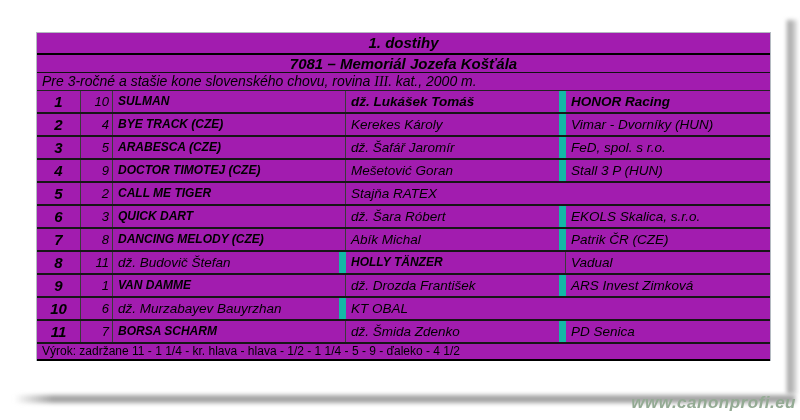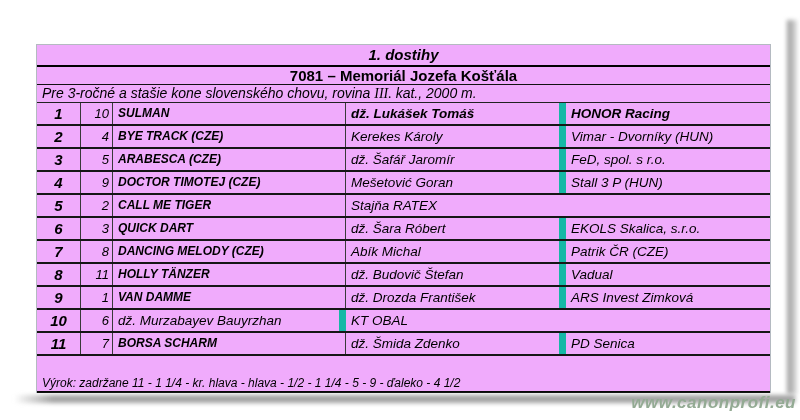--- a/index.html
+++ b/index.html
@@ -6,32 +6,32 @@
   body {
     width:800px; height:420px;
     background:#ffffff;
     font-family:"Liberation Sans", sans-serif;
     position:relative;
     overflow:hidden;
   }
 
   
   .race-table {
-    position:absolute; left:36px; top:44px; width:733px;
+    position:absolute; left:36px; top:32px; width:733px;
     border:1px solid #b4bac1; border-bottom:none;
-    color:#000; background:#f0abfc;
+    color:#000; background:#a21caf;
   }
   .row-title1 {
     height:20px; line-height:20px; text-align:center;
     font-style:italic; font-weight:bold; font-size:15px;
     border-bottom:2px solid #000;
   }
   .row-title2 {
     height:17px; line-height:17px; text-align:center;
-    font-weight:bold; font-size:15px;
+    font-style:italic; font-weight:bold; font-size:15px;
     border-bottom:1px solid #111;
   }
   .row-cond {
     height:17px; line-height:17px;
     font-style:italic; font-size:14px; padding-left:5px;
     border-bottom:1px solid #222;
     white-space:nowrap; overflow:hidden;
   }
   .roman { font-family:"Liberation Serif", serif; font-style:italic; }
 
@@ -45,23 +45,23 @@
   .c { overflow:hidden; white-space:nowrap; }
   .c.pos   { text-align:center; font-weight:bold; font-size:15px; border-right:1px solid #3a3a3a; }
   .c.num   { text-align:right; font-size:13px; padding-right:3px; border-right:1px solid #3a3a3a; }
   .c.horse { font-weight:bold; font-size:12px; padding-left:5px; border-right:1px solid #3a3a3a; }
   .c.jockey{ font-size:13.5px; padding-left:5px; border-right:7px solid #14b8a6; }
   .c.owner { font-size:13.5px; padding-left:5px; }
   .t-row.winner .c.jockey, .t-row.winner .c.owner { font-weight:bold; }
 
   .row-footer {
     height:15px; line-height:15px;
-    font-style:italic; font-size:12px; padding-left:5px;
+    font-size:12px; padding-left:5px;
     border-bottom:2px solid #000;
-    white-space:nowrap; overflow:hidden;margin-top:20px;
+    white-space:nowrap; overflow:hidden;
   }
 
   
   .shadow-right {
     position:absolute; right:3px; top:20px; width:10px; height:374px;
     background:linear-gradient(to right, #999999, #dddddd);
     filter:blur(2px);
   }
   .shadow-bottom {
     position:absolute; left:14px; top:395px; width:781px; height:8px;
@@ -134,22 +134,22 @@
     <div class="c pos">7</div>
     <div class="c num">8</div>
     <div class="c horse">DANCING MELODY (CZE)</div>
     <div class="c jockey">Abík Michal</div>
     <div class="c owner">Patrik ČR (CZE)</div>
   </div>
 
   <div class="t-row">
     <div class="c pos">8</div>
     <div class="c num">11</div>
+    <div class="c jockey">dž. Budovič Štefan</div>
     <div class="c horse">HOLLY TÄNZER</div>
-    <div class="c jockey">dž. Budovič Štefan</div>
     <div class="c owner">Vadual</div>
   </div>
 
   <div class="t-row">
     <div class="c pos">9</div>
     <div class="c num">1</div>
     <div class="c horse">VAN DAMME</div>
     <div class="c jockey">dž. Drozda František</div>
     <div class="c owner">ARS Invest Zimková</div>
   </div>

